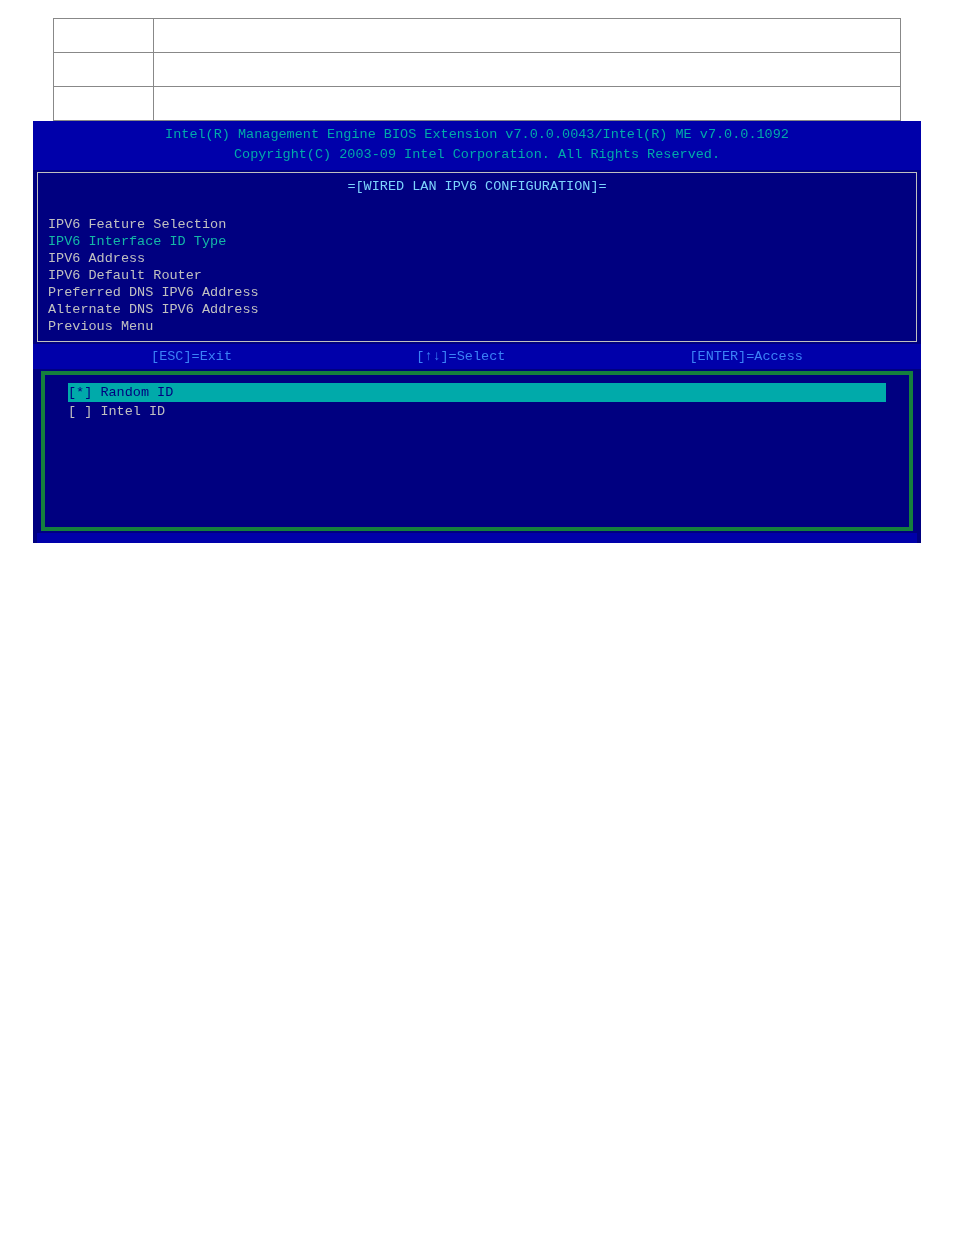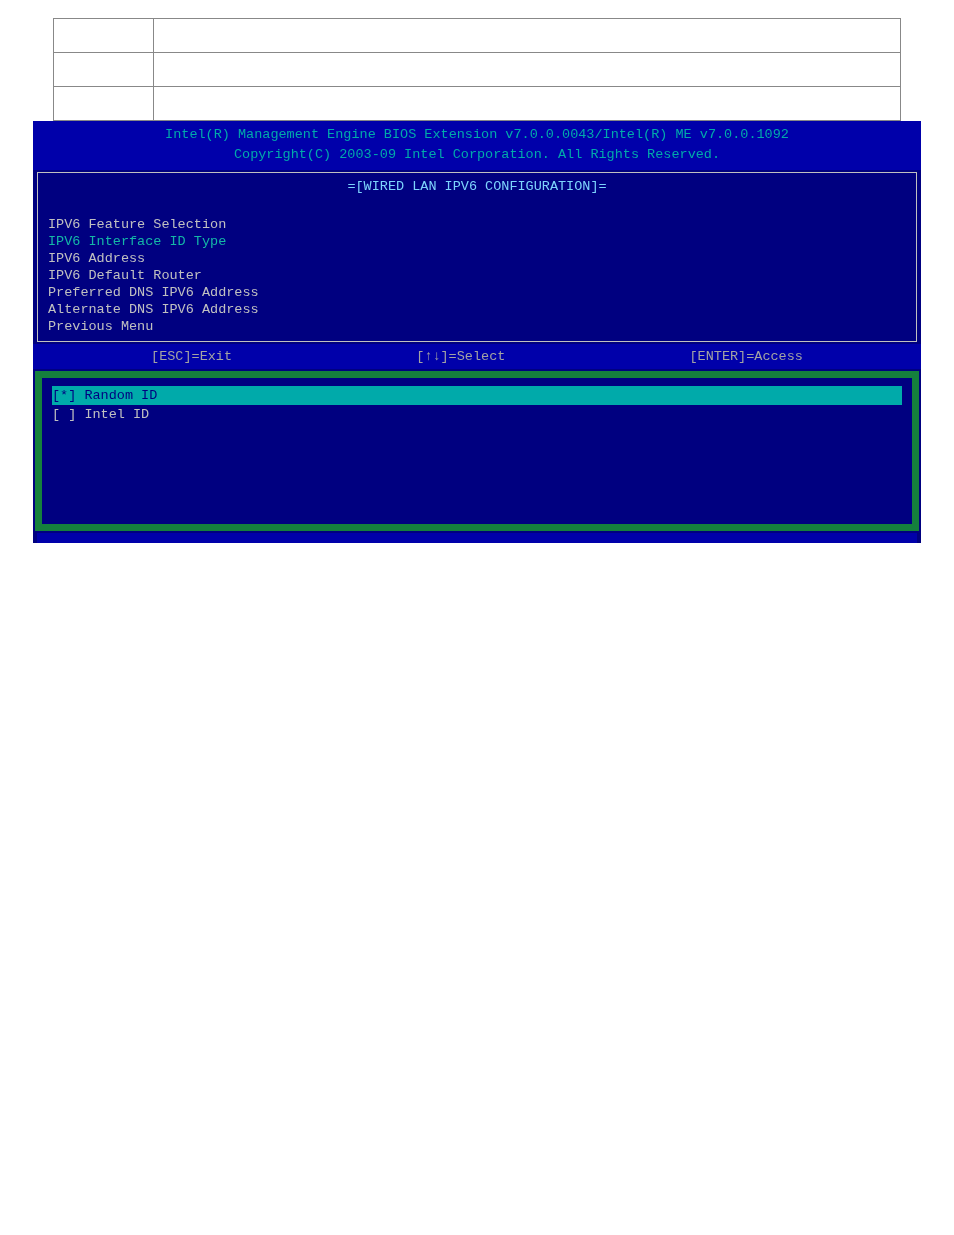--- a/index.html
+++ b/index.html
@@ -75,34 +75,34 @@
     }
 
     .bios-menu-item.selected {
       color: #14b8a6;
       background: transparent;
     }
 
     
     .bios-nav {
       background: #0000aa;
-      color: #a3a3a3;
+      color: #3b82f6;
       display: flex;
       justify-content: space-around;
       padding: 5px 26px;
       font-size: 13.5px;
       margin: 2px 0;
     }
 
     
     .bios-popup {
       background: #000080;
-      border: 7px solid #15803d;
-      margin: 2px 2px;
-      padding: 8px 10px;
+      border: 4px solid #15803d;
+      margin: 2px 8px;
+      padding: 8px 23px;
       color: #c0c0c0;
       min-height: 160px;
     }
 
     .popup-item {
       font-size: 13.5px;
       padding: 2px 0;
       display: block;
     }
 

